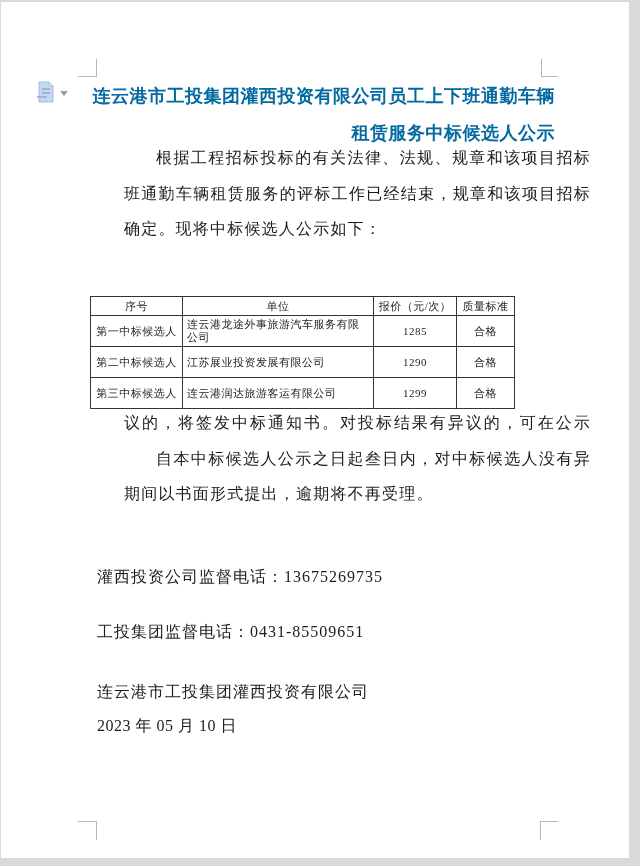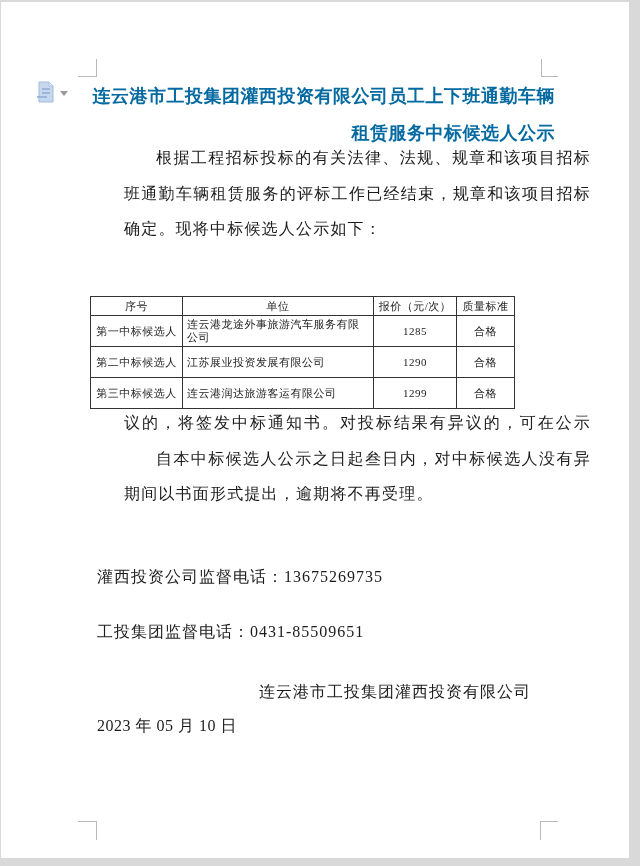--- a/index.html
+++ b/index.html
@@ -52,21 +52,21 @@
   table.bid col.c4 { width:58px; }
   table.bid tr.hdr { height:19px; }
   table.bid tr.r1 { height:31px;margin-left:7px; }
   table.bid tr.r2, table.bid tr.r3 { height:31px; }
   table.bid td.unit { text-align:left; padding-left:4px; }
 
   .phone { position:absolute; left:97px; font-size:16px; letter-spacing:1px; line-height:18px; }
   .ph1 { top:551px;margin-top:17px; }
   .ph2 { top:623px; }
 
-  .sign { position:absolute; left:97px; width:434px; text-align:right;
+  .sign { position:absolute; left:97px; width:434px; text-align:left;
           font-size:16px; letter-spacing:1px; line-height:18px; top:683px; }
   .date { position:absolute; left:97px; width:432px; 
           font-size:16px; letter-spacing:0.5px; line-height:18px; top:717px; }
 </style>
 </head>
 <body>
 
 <div class="page"></div>
 
 <div class="crop tl"></div>

